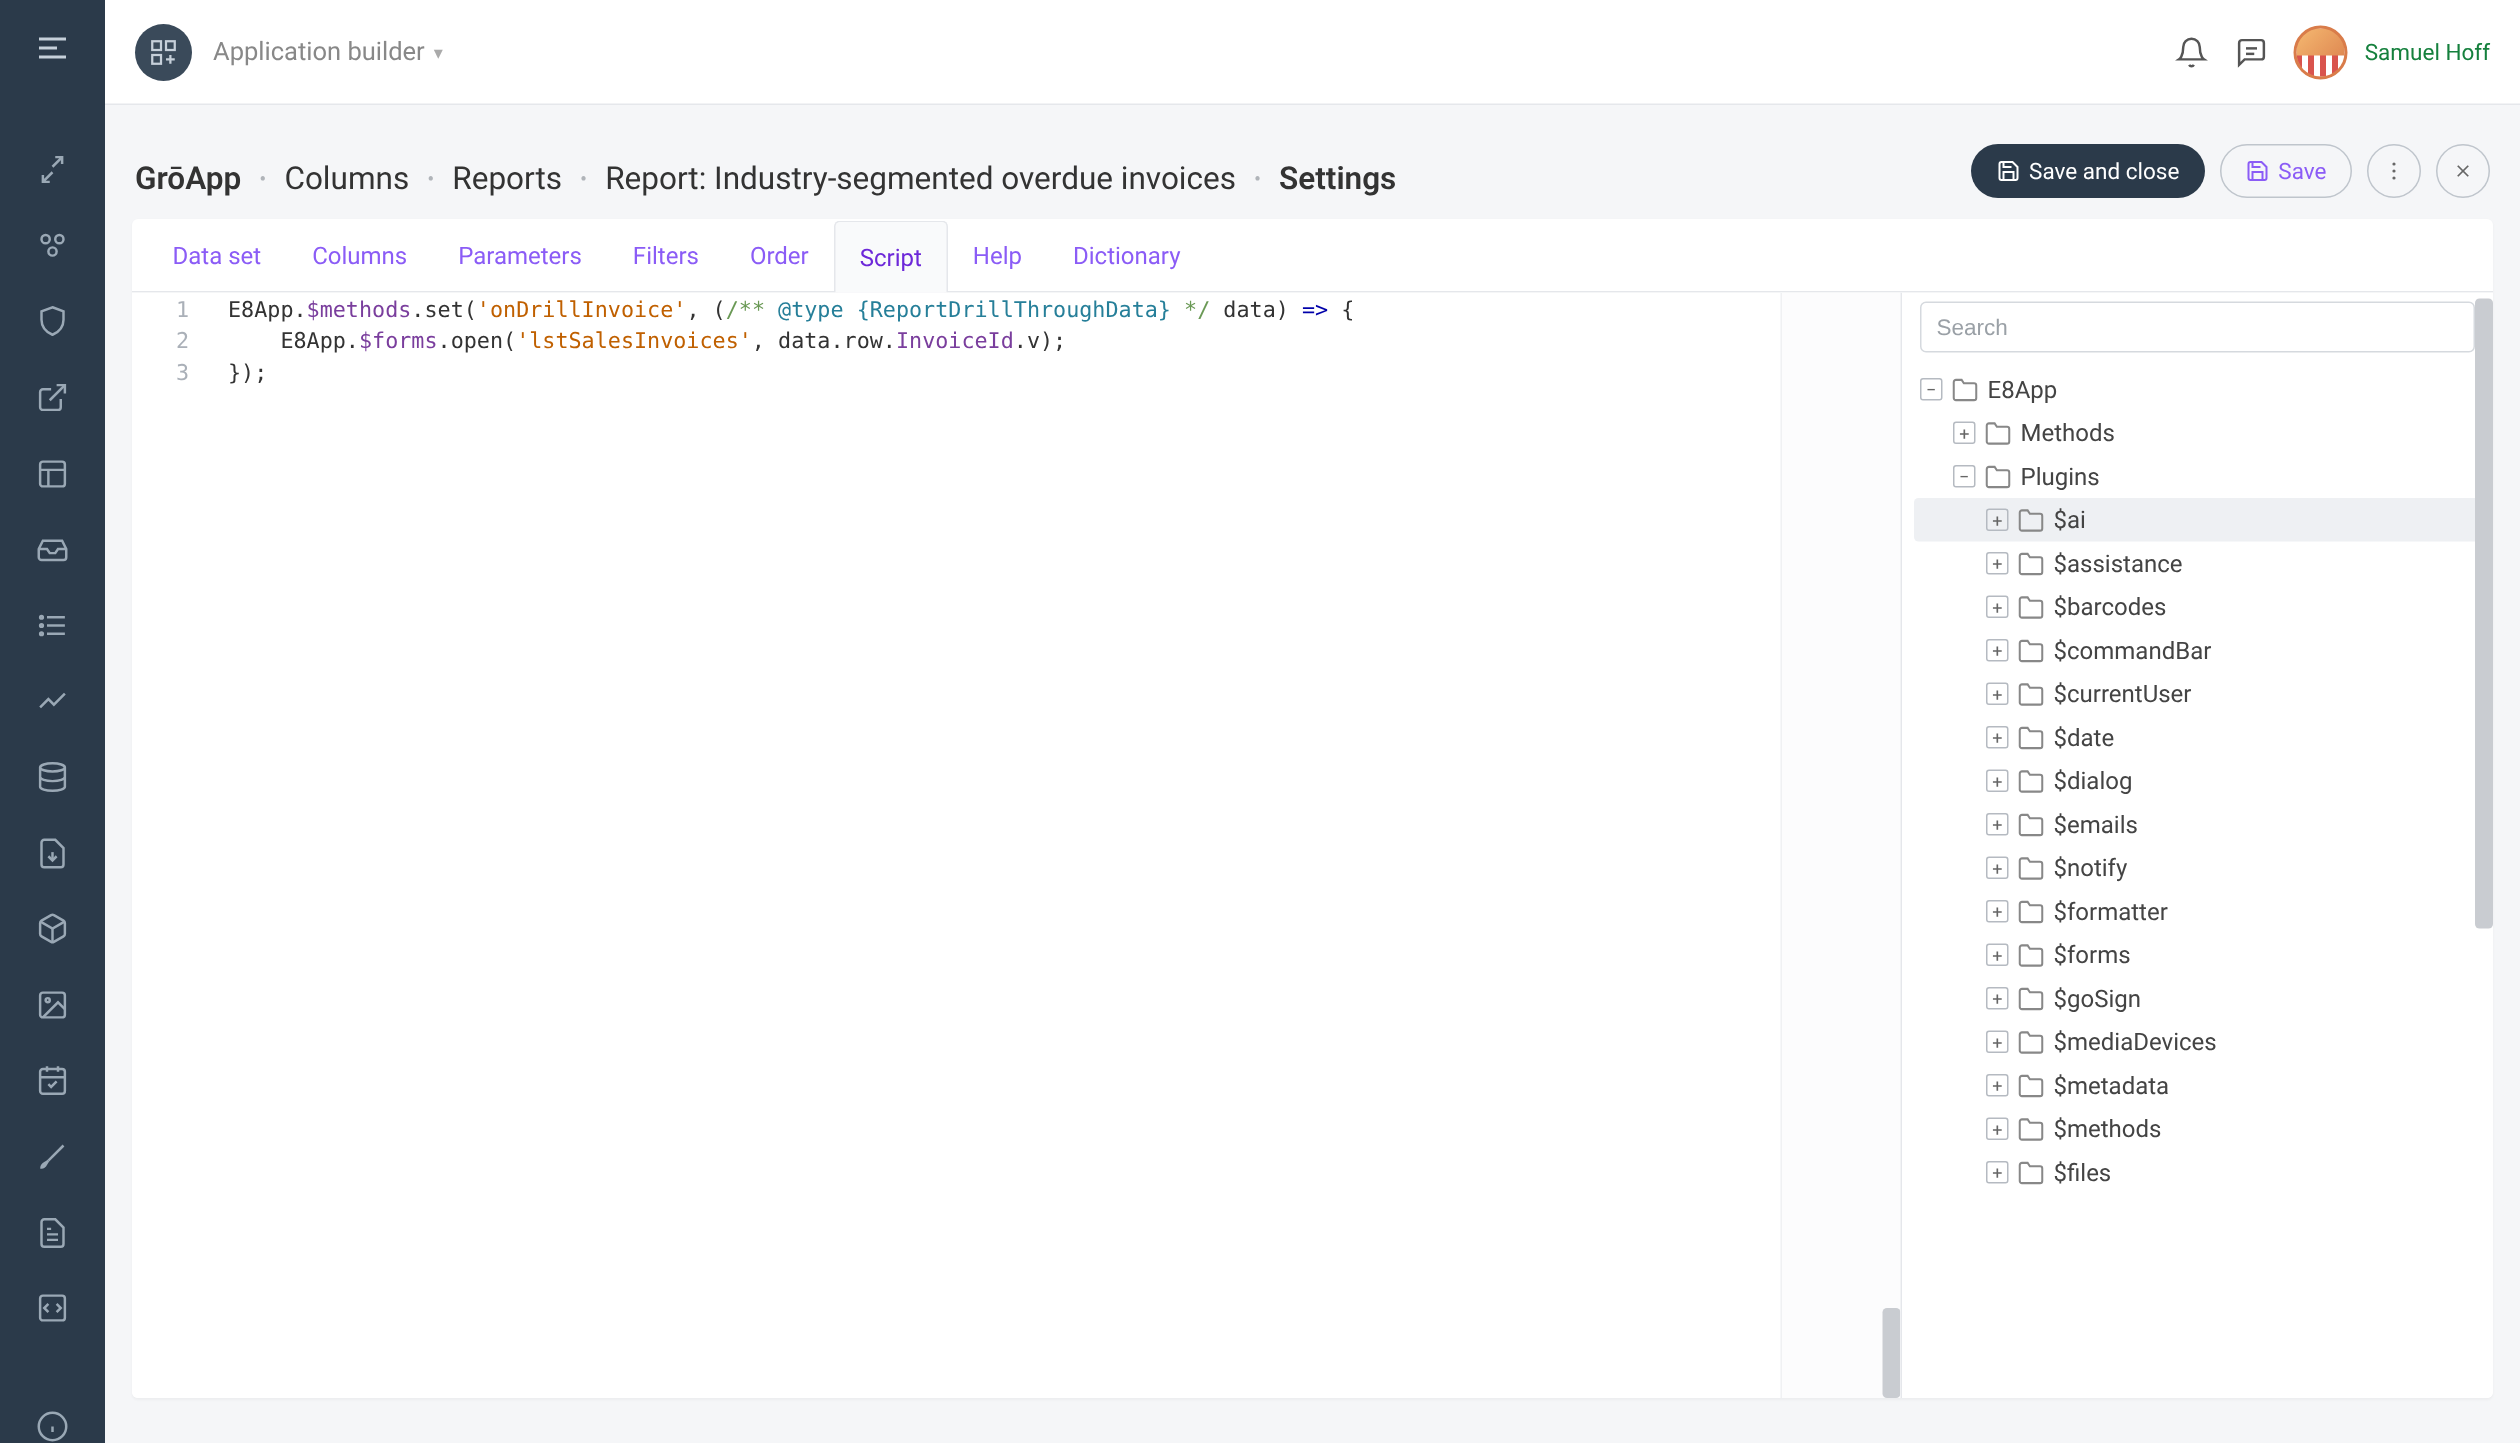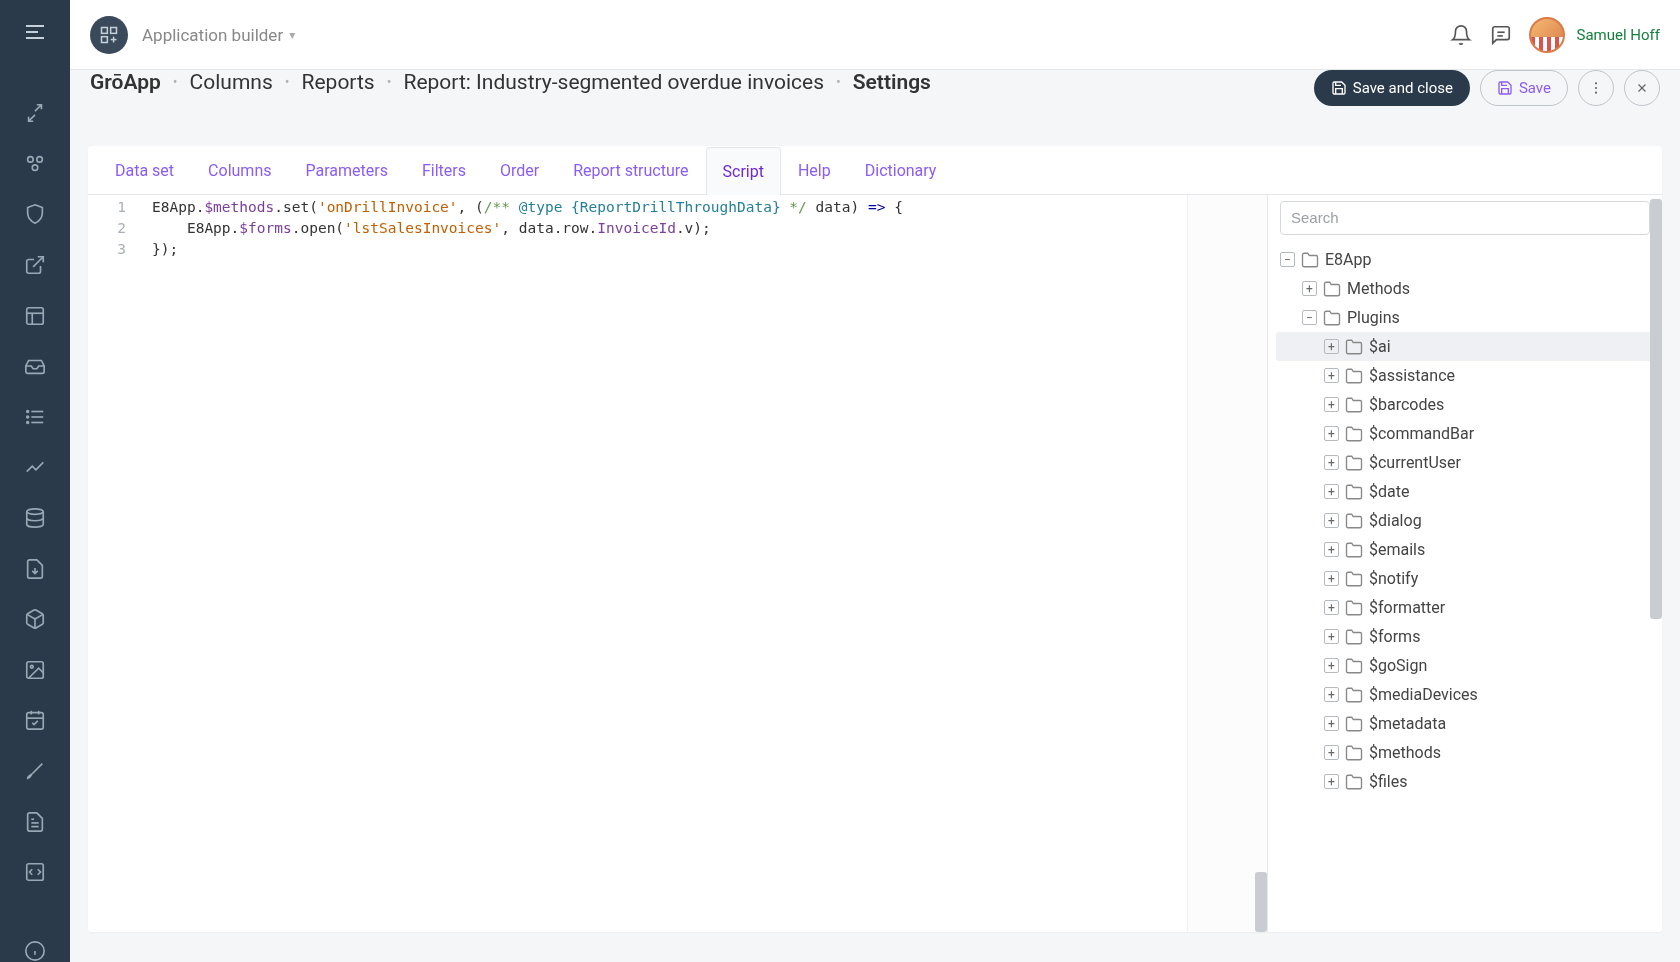--- a/index.html
+++ b/index.html
@@ -79,21 +79,21 @@
   content:"";
   position:absolute; bottom:0; left:0; right:0; height:14px;
   background: repeating-linear-gradient(90deg,#d9544d 0 4px,#fff 4px 8px);
 }
 .username { color: #15803d; font-size: 15px; }
 
 
 .crumbbar {
   height: 62px;
   display: flex;
-  align-items: flex-start;
+  align-items: flex-end;
   padding: 0 20px;
   background: #f5f6f8;
 }
 .crumbs {
   display: flex; align-items: center; gap: 12px;
   font-size: 21px;
   color: #333;
 }
 .crumbs .sep { color: #b0b4b9; font-size: 14px; }
 .crumbs .strong { font-weight: 600; }
@@ -453,21 +453,20 @@
     </div>
 
     <div class="content">
 
       <div class="tabs" id="tabs">
           <div class="tab">Data set</div>
           <div class="tab">Columns</div>
           <div class="tab">Parameters</div>
           <div class="tab">Filters</div>
           <div class="tab">Order</div>
-          <div class="tab">Report structure</div>
           <div class="tab active">Script</div>
           <div class="tab">Help</div>
           <div class="tab">Dictionary</div>
         </div>
 
       <div class="workspace">
 
         <div class="editor">
           <div class="codelines" id="codelines">
               <div class="codeline">

